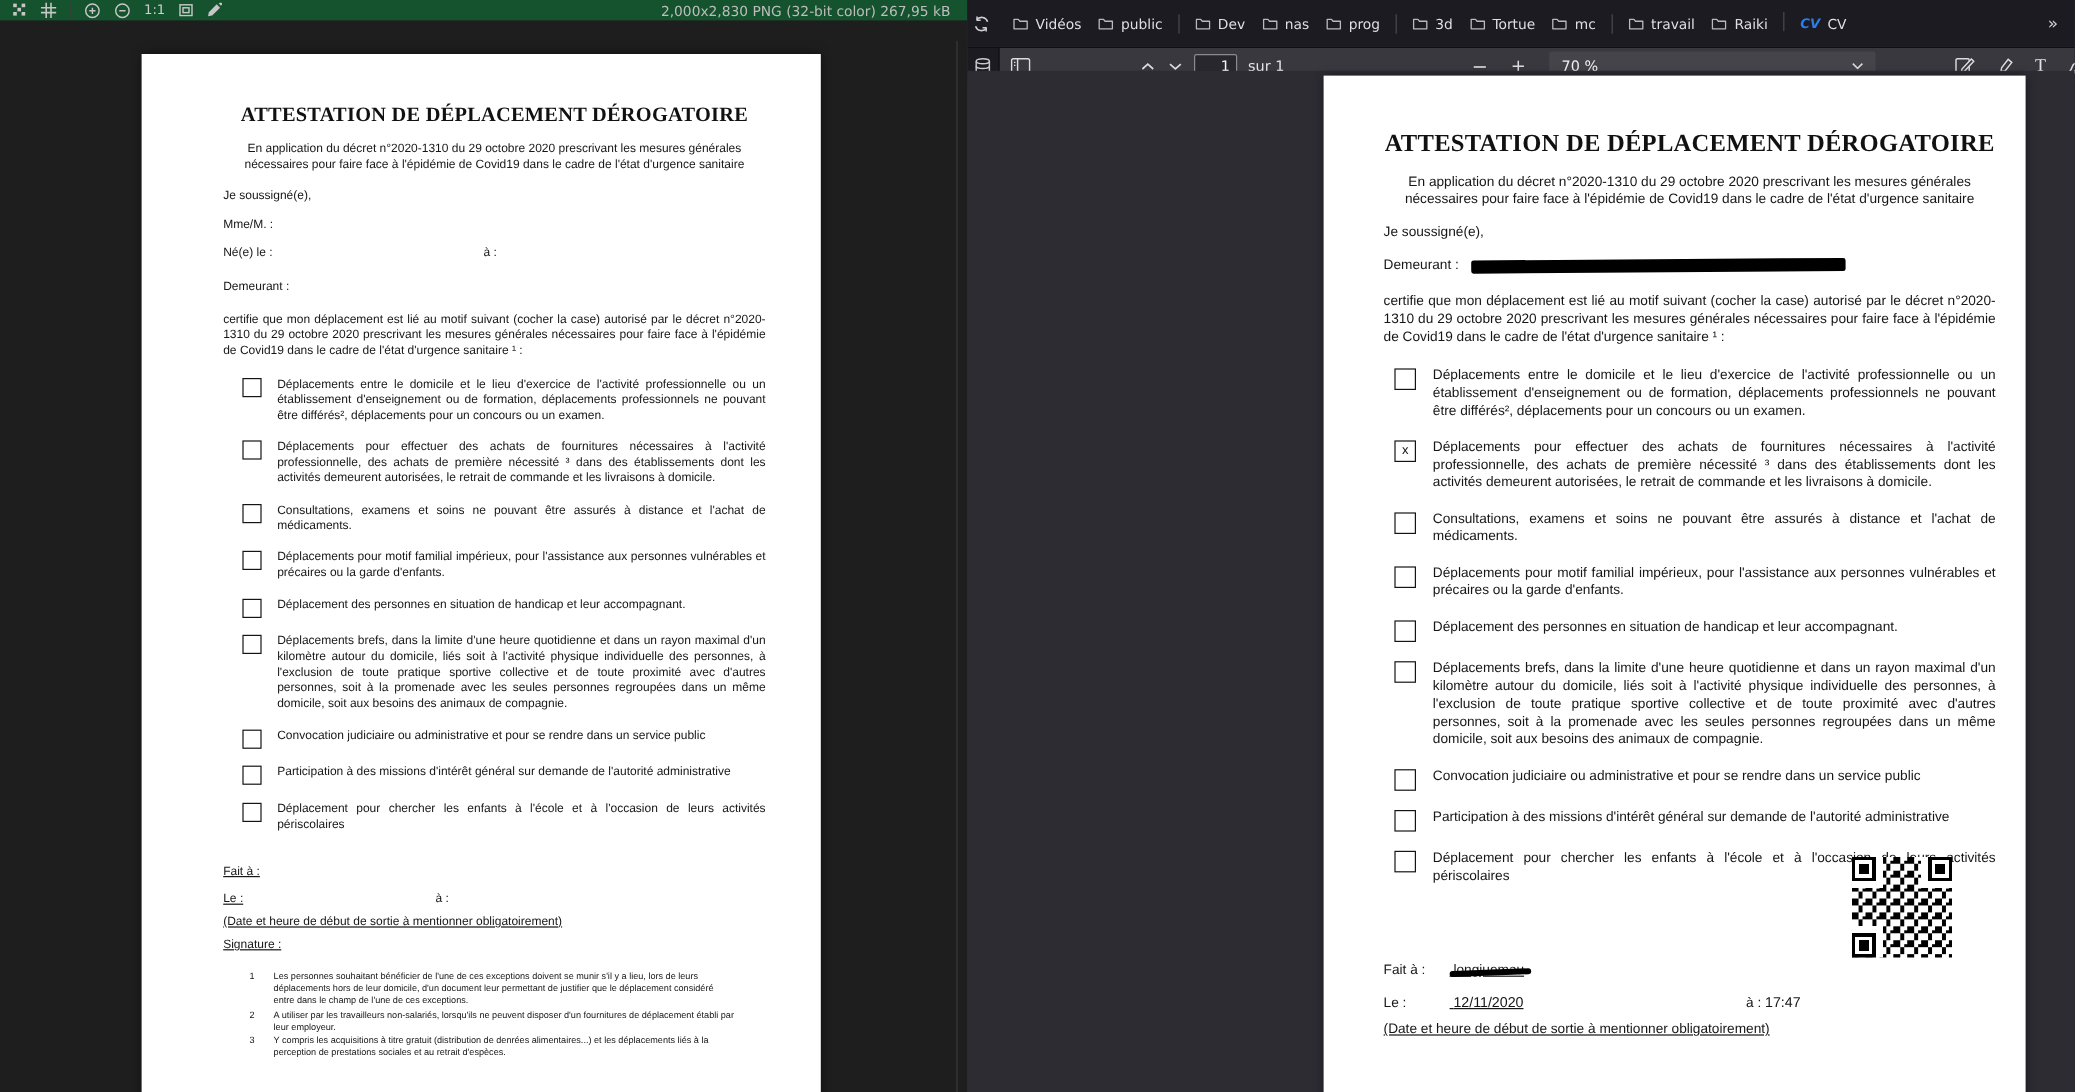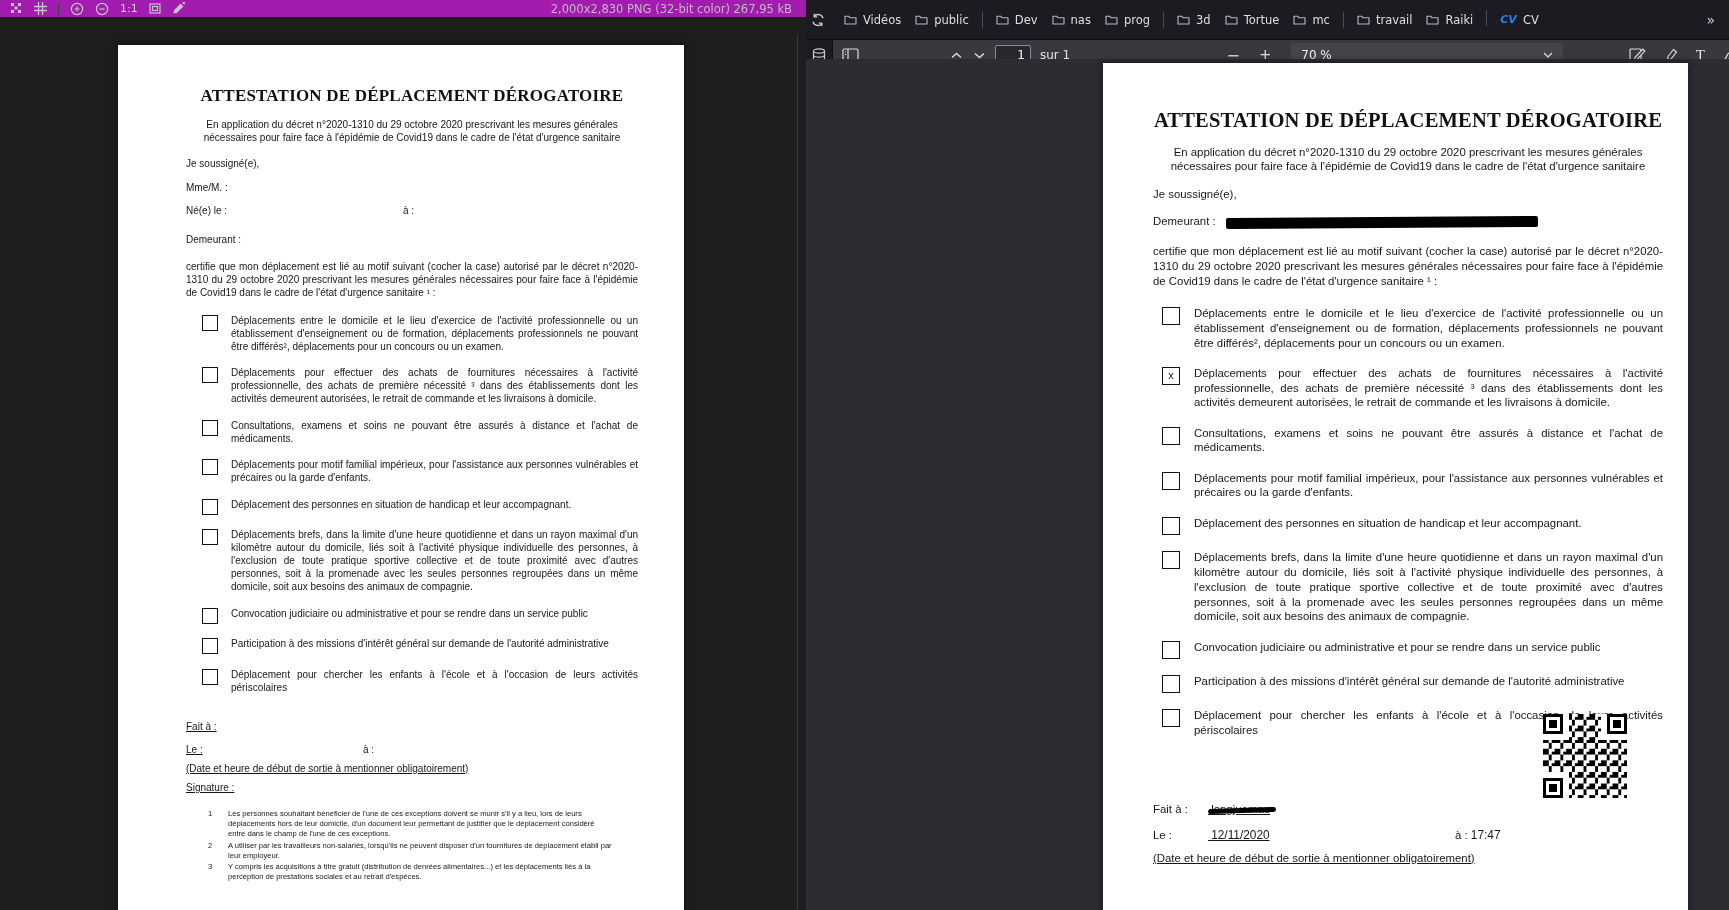--- a/index.html
+++ b/index.html
@@ -1,21 +1,21 @@
 <!DOCTYPE html>
 <html><head>
 <meta charset="utf-8">
 <style>
   * { box-sizing: border-box; margin: 0; padding: 0; }
   html,body { width:1729px; height:910px; }
   body { position:relative; overflow:hidden; background:#1e1e1f; font-family:"DejaVu Sans",sans-serif; }
 
   
   .left-window { position:absolute; left:0; top:0; width:806px; height:910px; background:#1e1e1f; }
-  .lv-toolbar { position:absolute; left:0; top:0; width:100%; height:17px; background:#a21caf;
+  .lv-toolbar { position:absolute; left:0; top:0; width:100%; height:17px; background:#14532d;
                 display:flex; align-items:center; gap:11px; padding:0 10px; }
   .lv-toolbar svg { display:block; }
   .lv-ic { color:#c6c6c6; display:flex; align-items:center; }
   .lv-div { width:1px; height:12px; background:#3e3e40; }
   .lv-11 { color:#cfcfcf; font-size:11px; }
   .lv-status { margin-left:auto; color:#bdbdbd; font-size:11.5px; padding-right:4px; white-space:nowrap; }
   .lv-canvas { position:absolute; left:0; top:17px; right:0; bottom:0; background:#1e1e1f; }
   .lv-scrollline { position:absolute; left:797px; top:17px; bottom:0; width:1px; background:#3a3a3e; }
 
   

